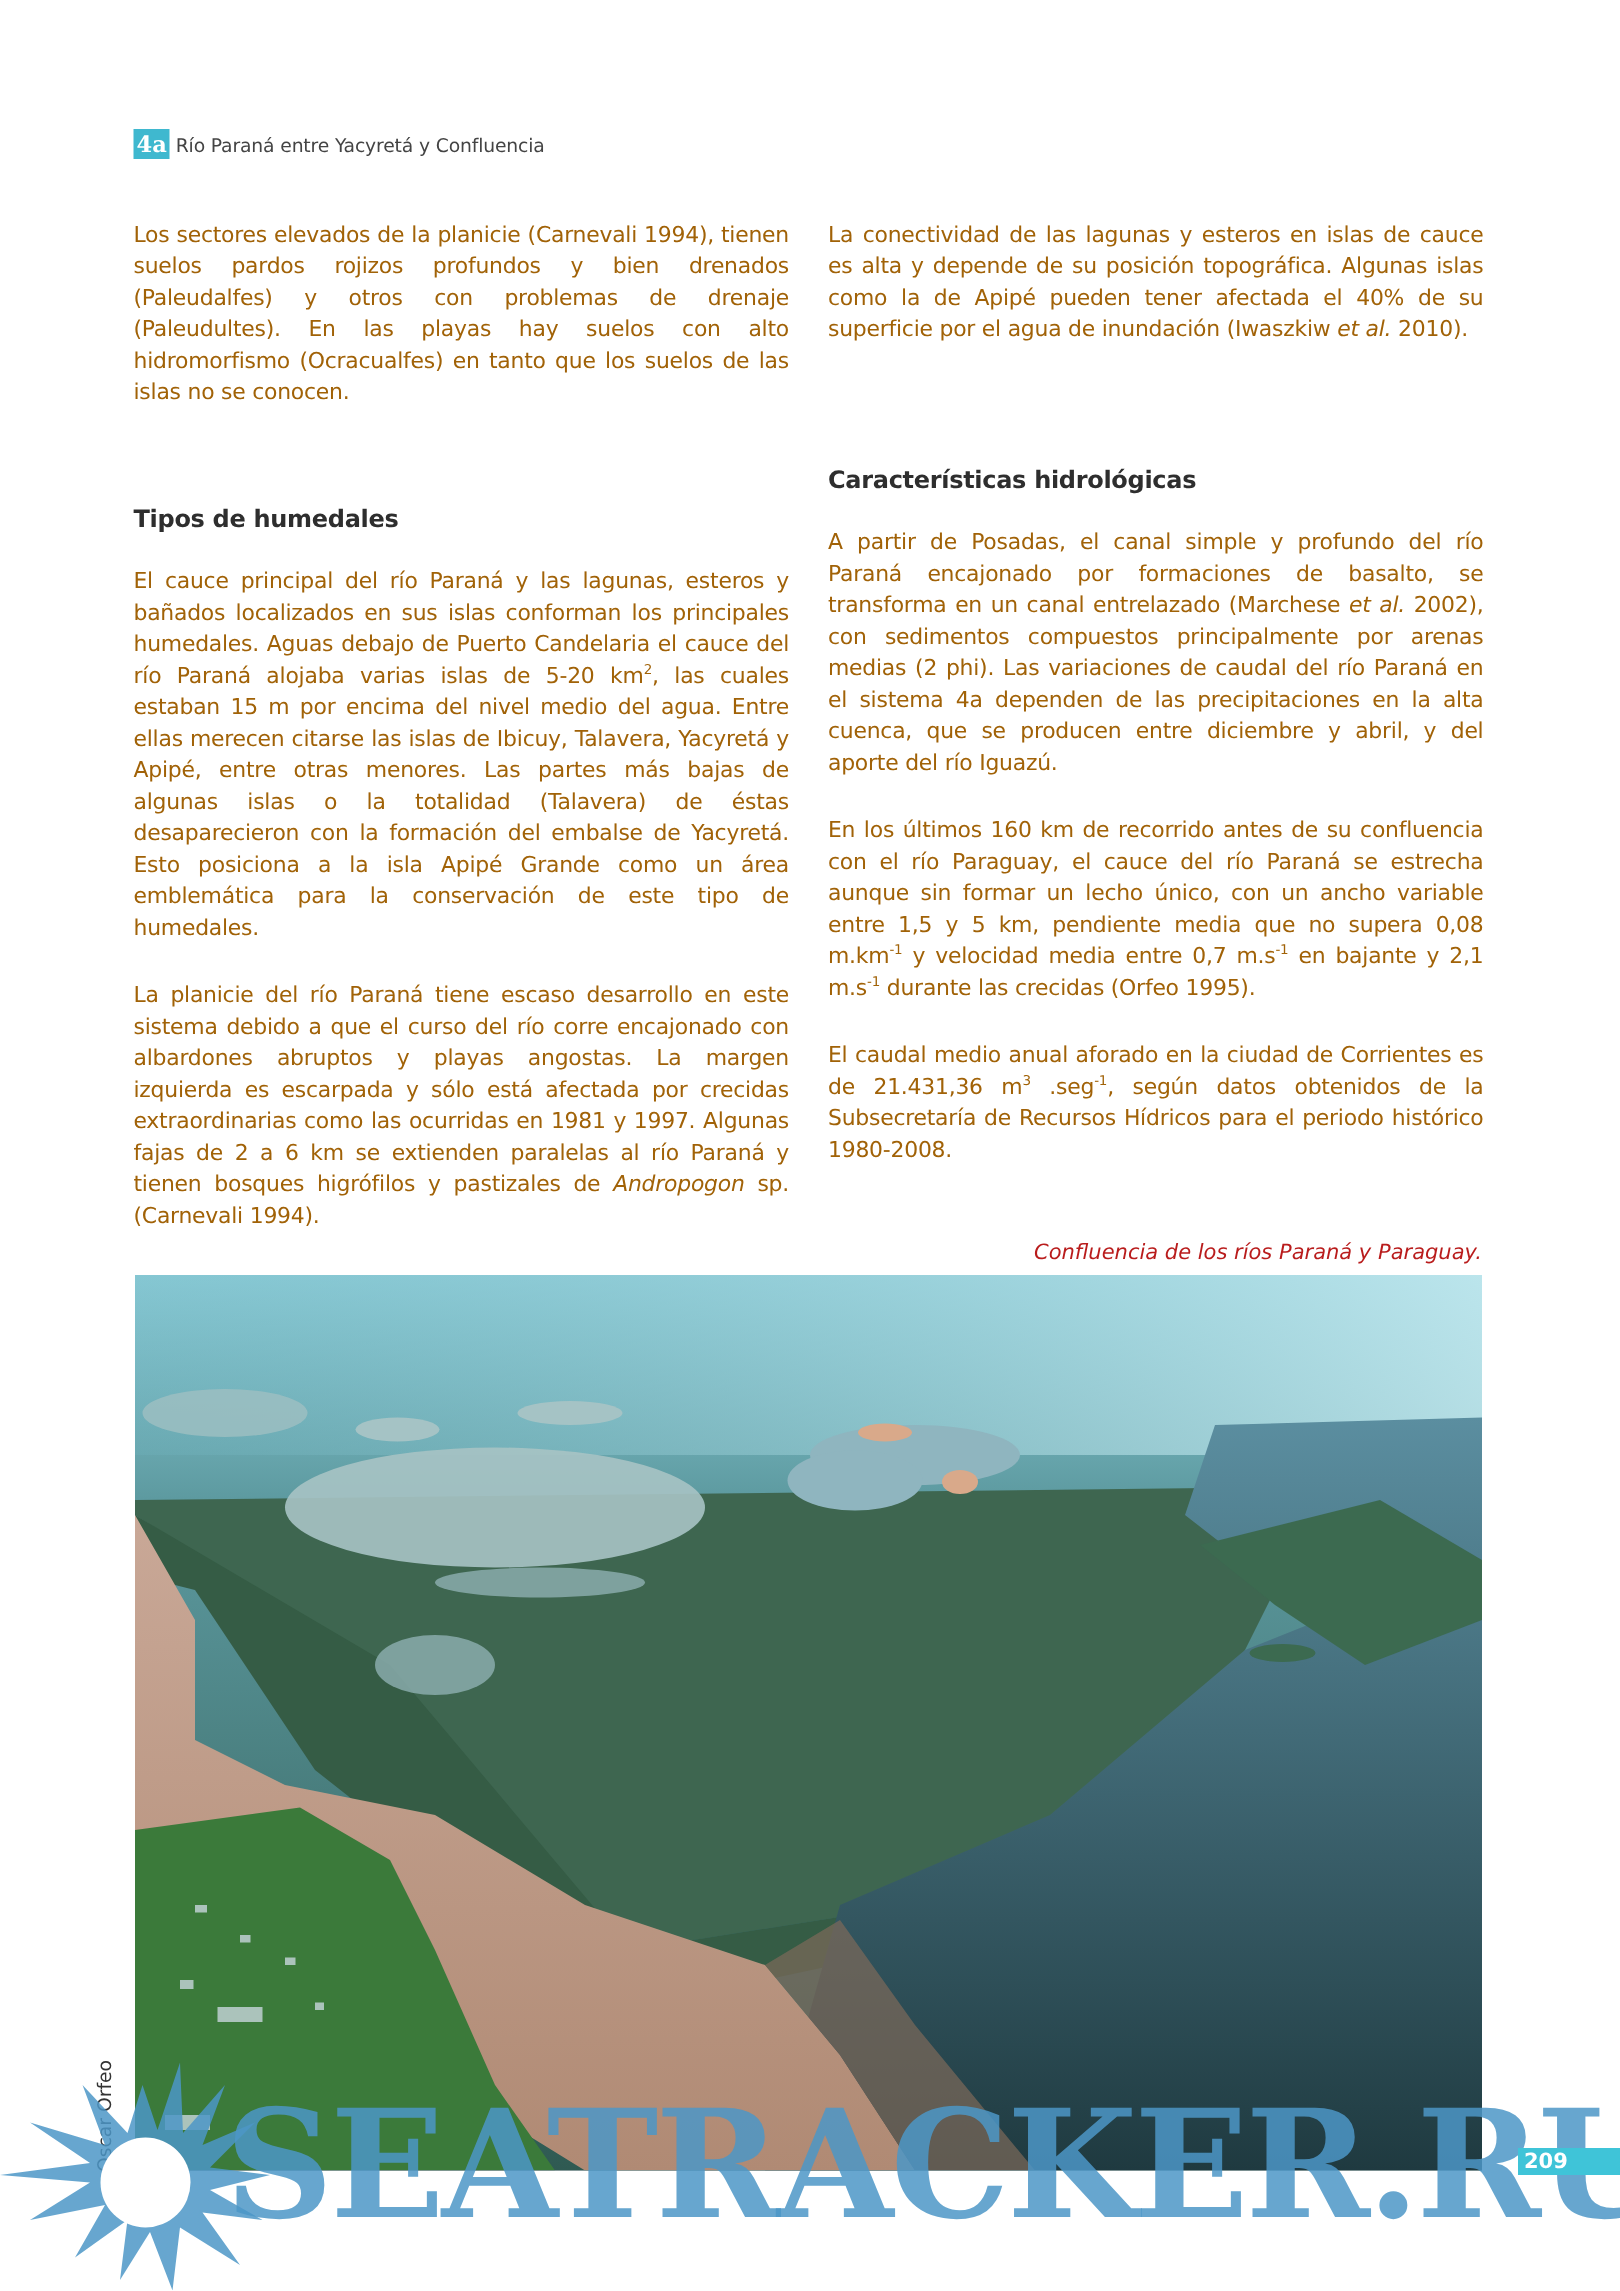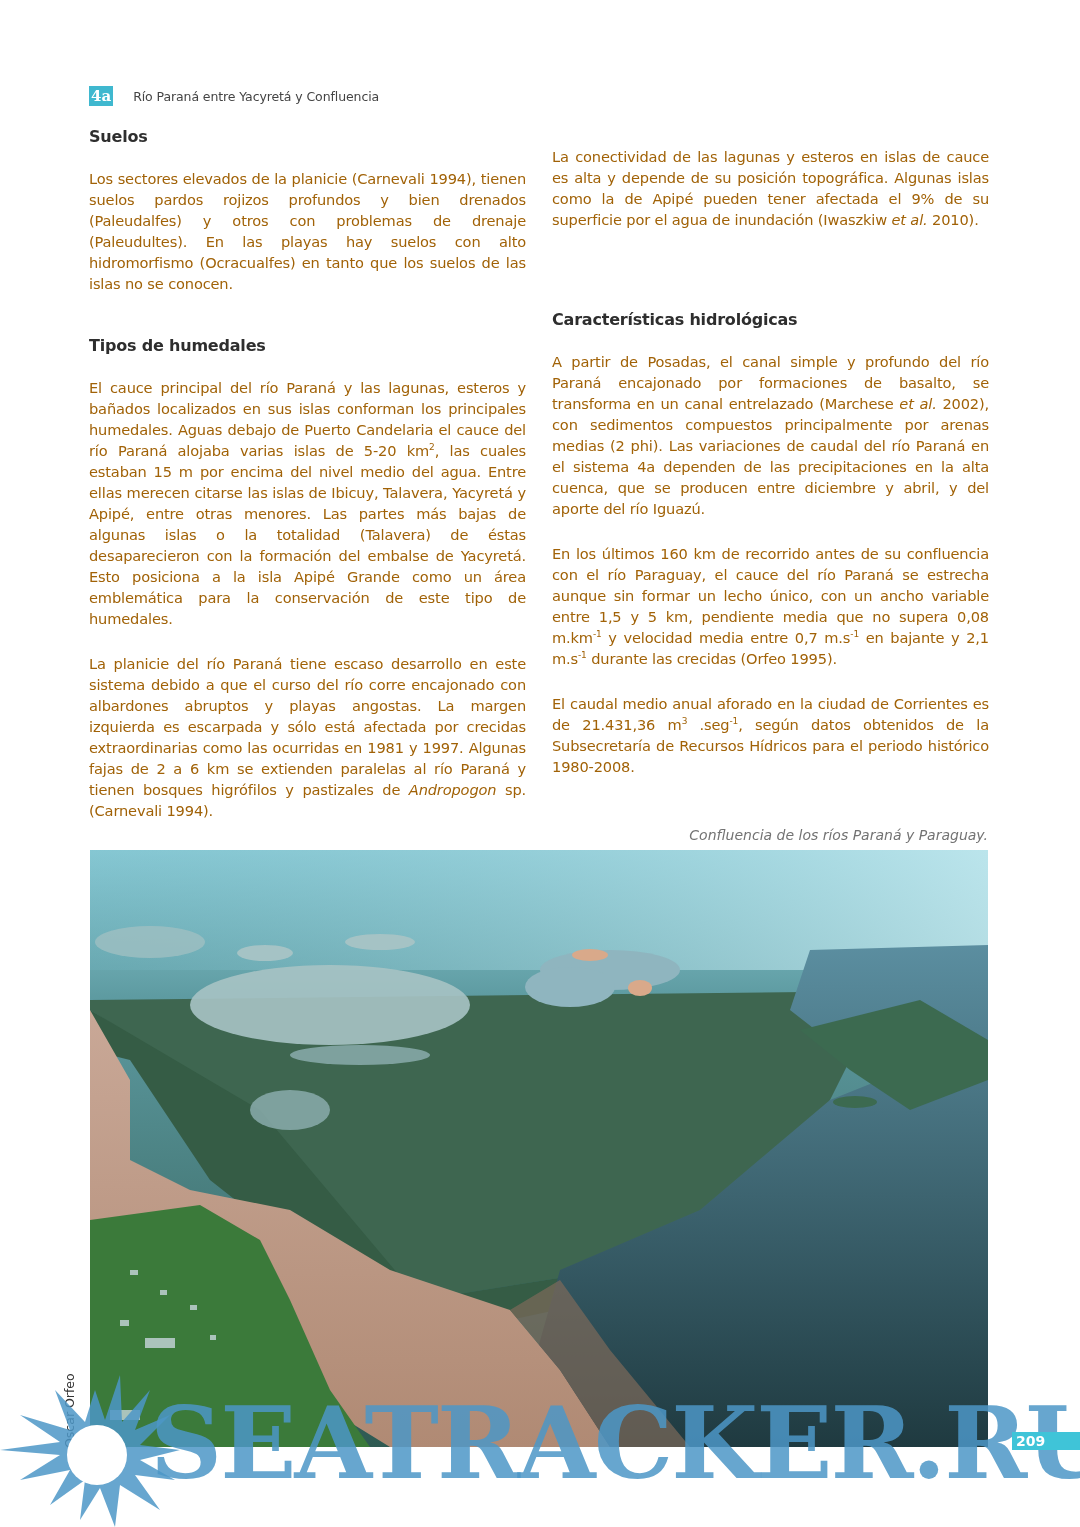--- a/index.html
+++ b/index.html
@@ -2,21 +2,21 @@
 <html><head>
 <meta charset="utf-8">
 <style>
   html, body { margin: 0; padding: 0; background: #ffffff; }
   body {
     width: 1080px; height: 1527px; position: relative; overflow: hidden;
     font-family: "DejaVu Sans", sans-serif; color: #3a3a3a;
   }
   .header {
     position: absolute; left: 89px; top: 86px; height: 20px;
-    display: flex; align-items: center; gap: 20px;
+    display: flex; align-items: center; gap: 4px;
   }
   .badge {
     background: #3fb8cf; color: #fff; font-family: "DejaVu Serif", serif;
     font-weight: bold; font-size: 15px; line-height: 20px; padding: 0 2px;
     height: 20px; display: inline-block;
   }
   .header-title { font-size: 12.5px; color: #444; letter-spacing: -0.1px; text-align: right; }
 
   .col { position: absolute; width: 437px; }
   .col-left { left: 89px; top: 126px; }
@@ -30,21 +30,21 @@
     font-size: 14.6px; line-height: 21px; margin: 0; text-align: justify;
     color: #a16207; letter-spacing: -0.15px;
   }
   p + p { margin-top: 24px; }
   .sec { position: absolute; left: 0; width: 437px; }
   em { font-style: italic; }
   sup { font-size: 9px; line-height: 0; vertical-align: super; }
 
   .caption {
     position: absolute; right: 92px; top: 827px; font-size: 14px;
-    font-style: italic; color: #737373; text-align: right;
+    font-style: italic; color: #b91c1c; text-align: right;
   }
 
   .photo {
     position: absolute; left: 90px; top: 850px; width: 898px; height: 597px;
     overflow: hidden;
     background: #2b4a4f;
   }
   .photo svg { display: block; }
 
   .footer-bar {
@@ -72,34 +72,33 @@
 </head>
 <body>
 
 <div class="header">
   <span class="badge">4a</span>
   <span class="header-title">Río Paraná entre Yacyretá y Confluencia</span>
 </div>
 
 <div class="col col-left">
   <div class="sec" style="top:0">
-    <h2>Suelos</h2>
     <p style="margin-top:20px">Los sectores elevados de la planicie (Carnevali 1994), tienen suelos pardos rojizos profundos y bien drenados (Paleudalfes) y otros con problemas de drenaje (Paleudultes). En las playas hay suelos con alto hidromorfismo (Ocracualfes) en tanto que los suelos de las islas no se conocen.</p>
   </div>
 
   <div class="sec" style="top:209px">
     <h2>Tipos de humedales</h2>
     <p style="margin-top:20px"><span>El cauce principal del río Paraná y las lagunas, esteros y bañados localizados en sus islas conforman los principales humedales. Aguas debajo de Puerto Candelaria el cauce del río Paraná alojaba varias islas de 5-20 km</span><sup>2</sup><span>, las cuales estaban 15 m por encima del nivel medio del agua. Entre ellas merecen citarse las islas de Ibicuy, Talavera, Yacyretá y Apipé, entre otras menores. Las partes más bajas de algunas islas o la totalidad (Talavera) de éstas desaparecieron con la formación del embalse de Yacyretá. Esto posiciona a la isla Apipé Grande como un área emblemática para la conservación de este tipo de humedales.</span></p>
     <p><span>La planicie del río Paraná tiene escaso desarrollo en este sistema debido a que el curso del río corre encajonado con albardones abruptos y playas angostas. La margen izquierda es escarpada y sólo está afectada por crecidas extraordinarias como las ocurridas en 1981 y 1997. Algunas fajas de 2 a 6 km se extienden paralelas al río Paraná y tienen bosques higrófilos y pastizales de </span><em>Andropogon</em><span> sp. (Carnevali 1994).</span></p>
   </div>
 </div>
 
 <div class="col col-right">
   <div class="sec" style="top:0">
-    <p style="margin-top:20px"><span>La conectividad de las lagunas y esteros en islas de cauce es alta y depende de su posición topográfica. Algunas islas como la de Apipé pueden tener afectada el 9% de su superficie por el agua de inundación (Iwaszkiw </span><em>et al.</em><span> 2010).</span></p>
+    <p style="margin-top:20px"><span>La conectividad de las lagunas y esteros en islas de cauce es alta y depende de su posición topográfica. Algunas islas como la de Apipé pueden tener afectada el 40% de su superficie por el agua de inundación (Iwaszkiw </span><em>et al.</em><span> 2010).</span></p>
   </div>
 
   <div class="sec" style="top:183px">
     <h2>Características hidrológicas</h2>
     <p style="margin-top:20px"><span>A partir de Posadas, el canal simple y profundo del río Paraná encajonado por formaciones de basalto, se transforma en un canal entrelazado (Marchese </span><em>et al.</em><span> 2002), con sedimentos compuestos principalmente por arenas medias (2 phi). Las variaciones de caudal del río Paraná en el sistema 4a dependen de las precipitaciones en la alta cuenca, que se producen entre diciembre y abril, y del aporte del río Iguazú.</span></p>
     <p><span>En los últimos 160 km de recorrido antes de su confluencia con el río Paraguay, el cauce del río Paraná se estrecha aunque sin formar un lecho único, con un ancho variable entre 1,5 y 5 km, pendiente media que no supera 0,08 m.km</span><sup>-1</sup><span> y velocidad media entre 0,7 m.s</span><sup>-1</sup><span> en bajante y 2,1 m.s</span><sup>-1</sup><span> durante las crecidas (Orfeo 1995).</span></p>
     <p><span>El caudal medio anual aforado en la ciudad de Corrientes es de 21.431,36 m</span><sup>3</sup><span> .seg</span><sup>-1</sup><span>, según datos obtenidos de la Subsecretaría de Recursos Hídricos para el periodo histórico 1980-2008.</span></p>
   </div>
 </div>
 

